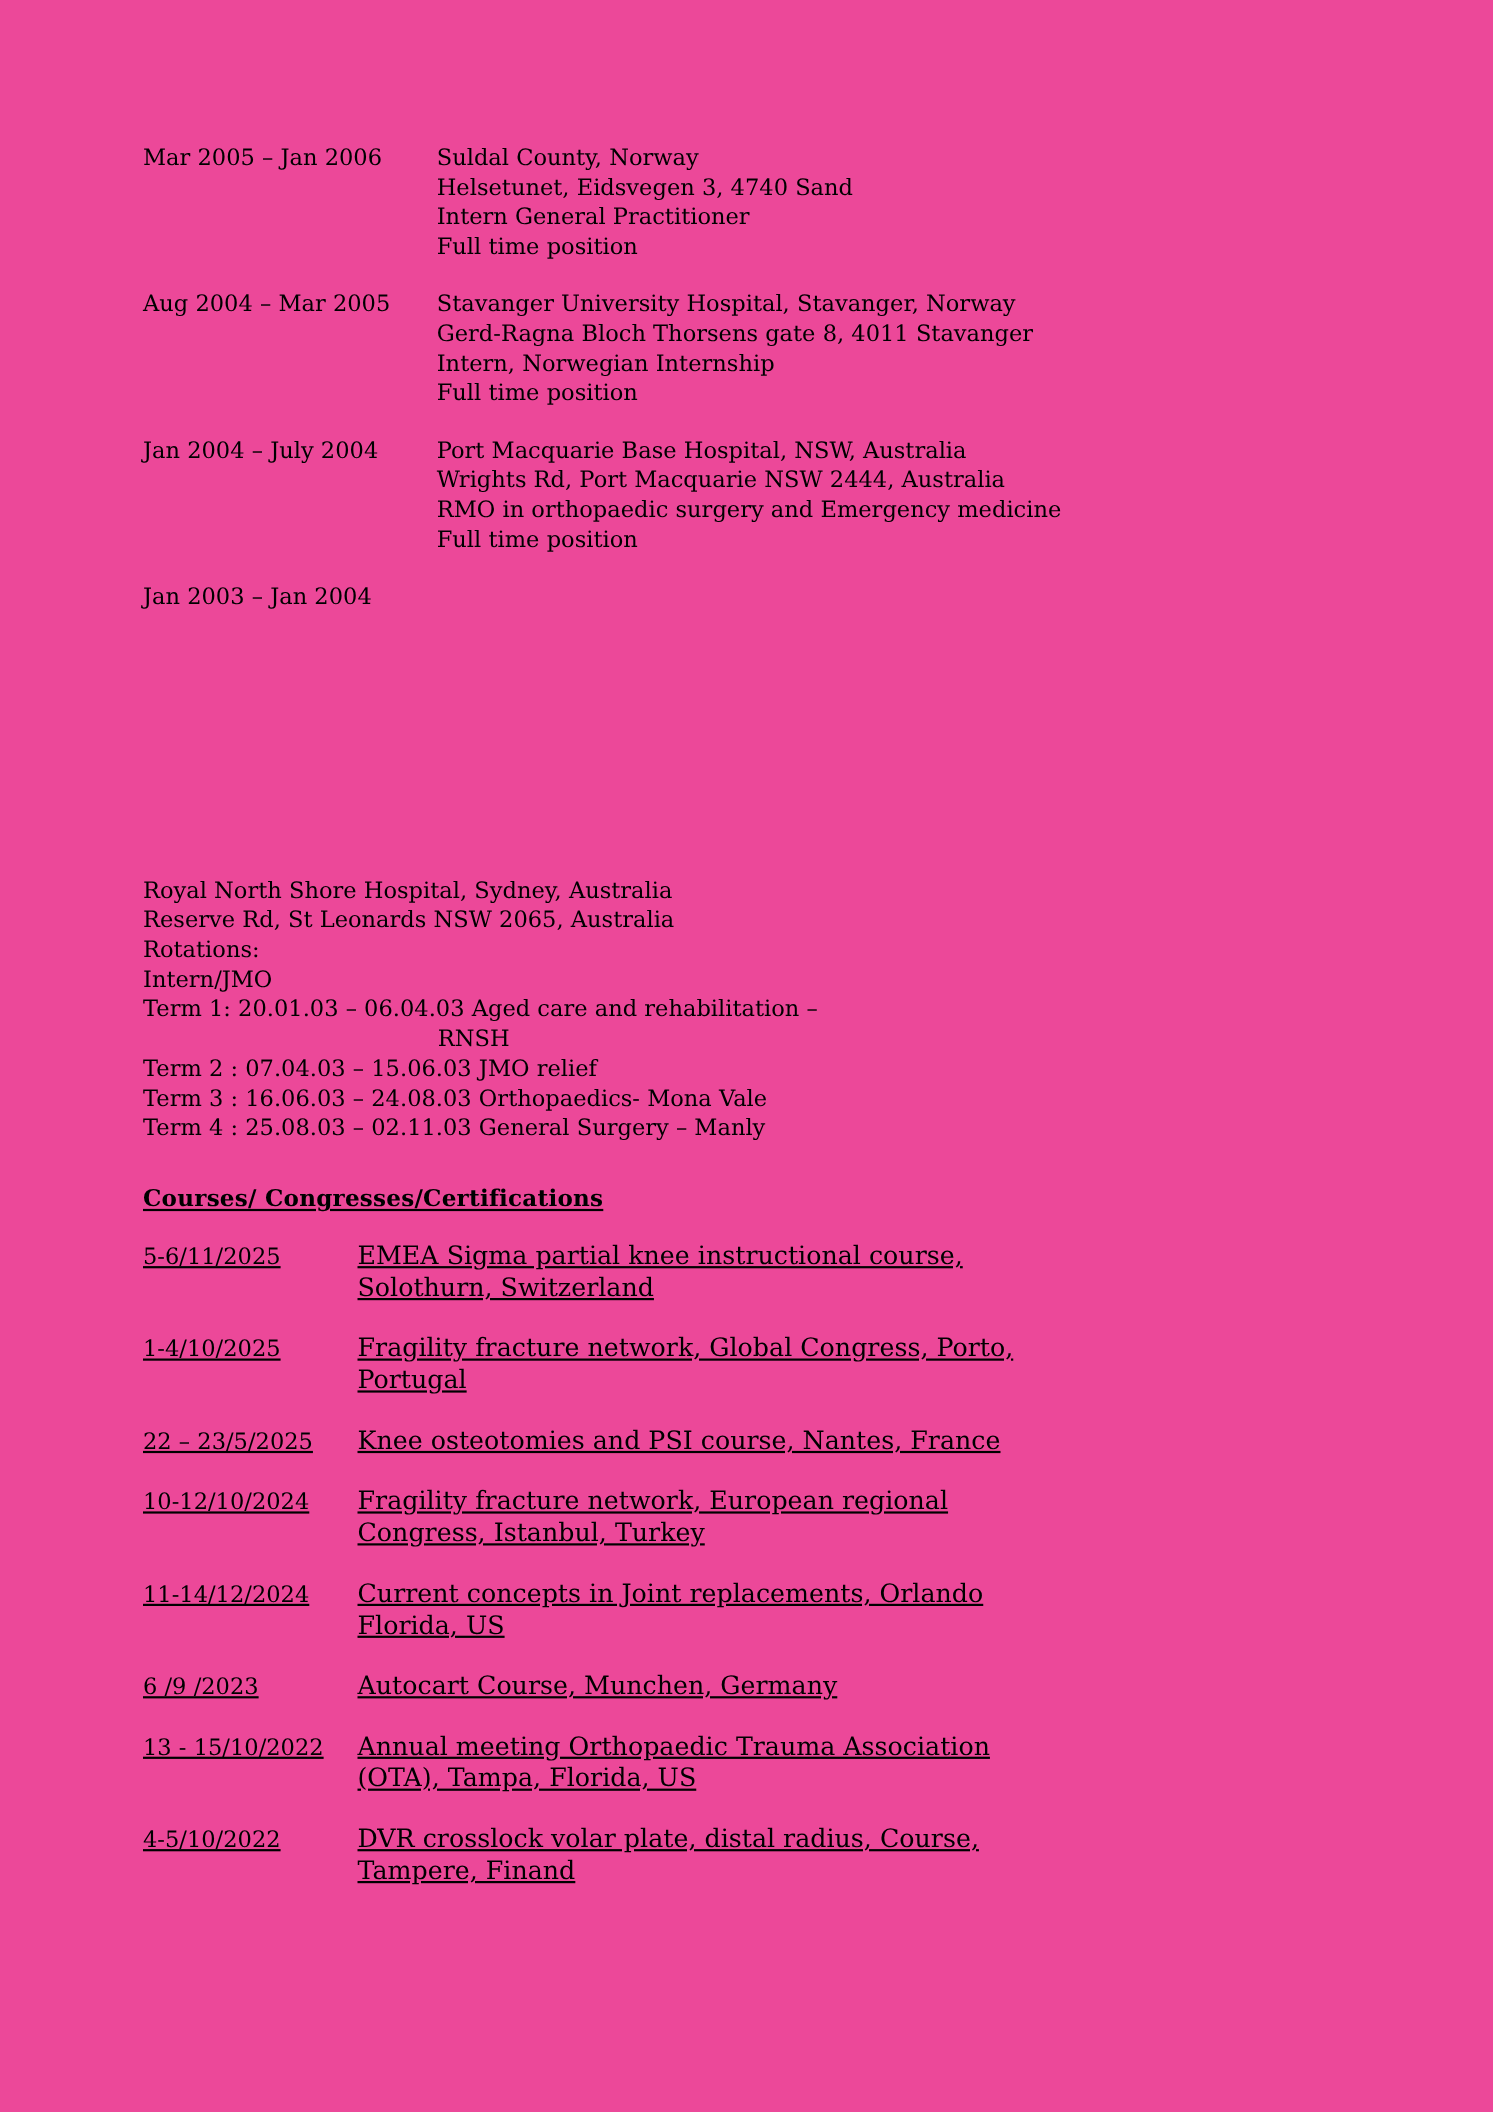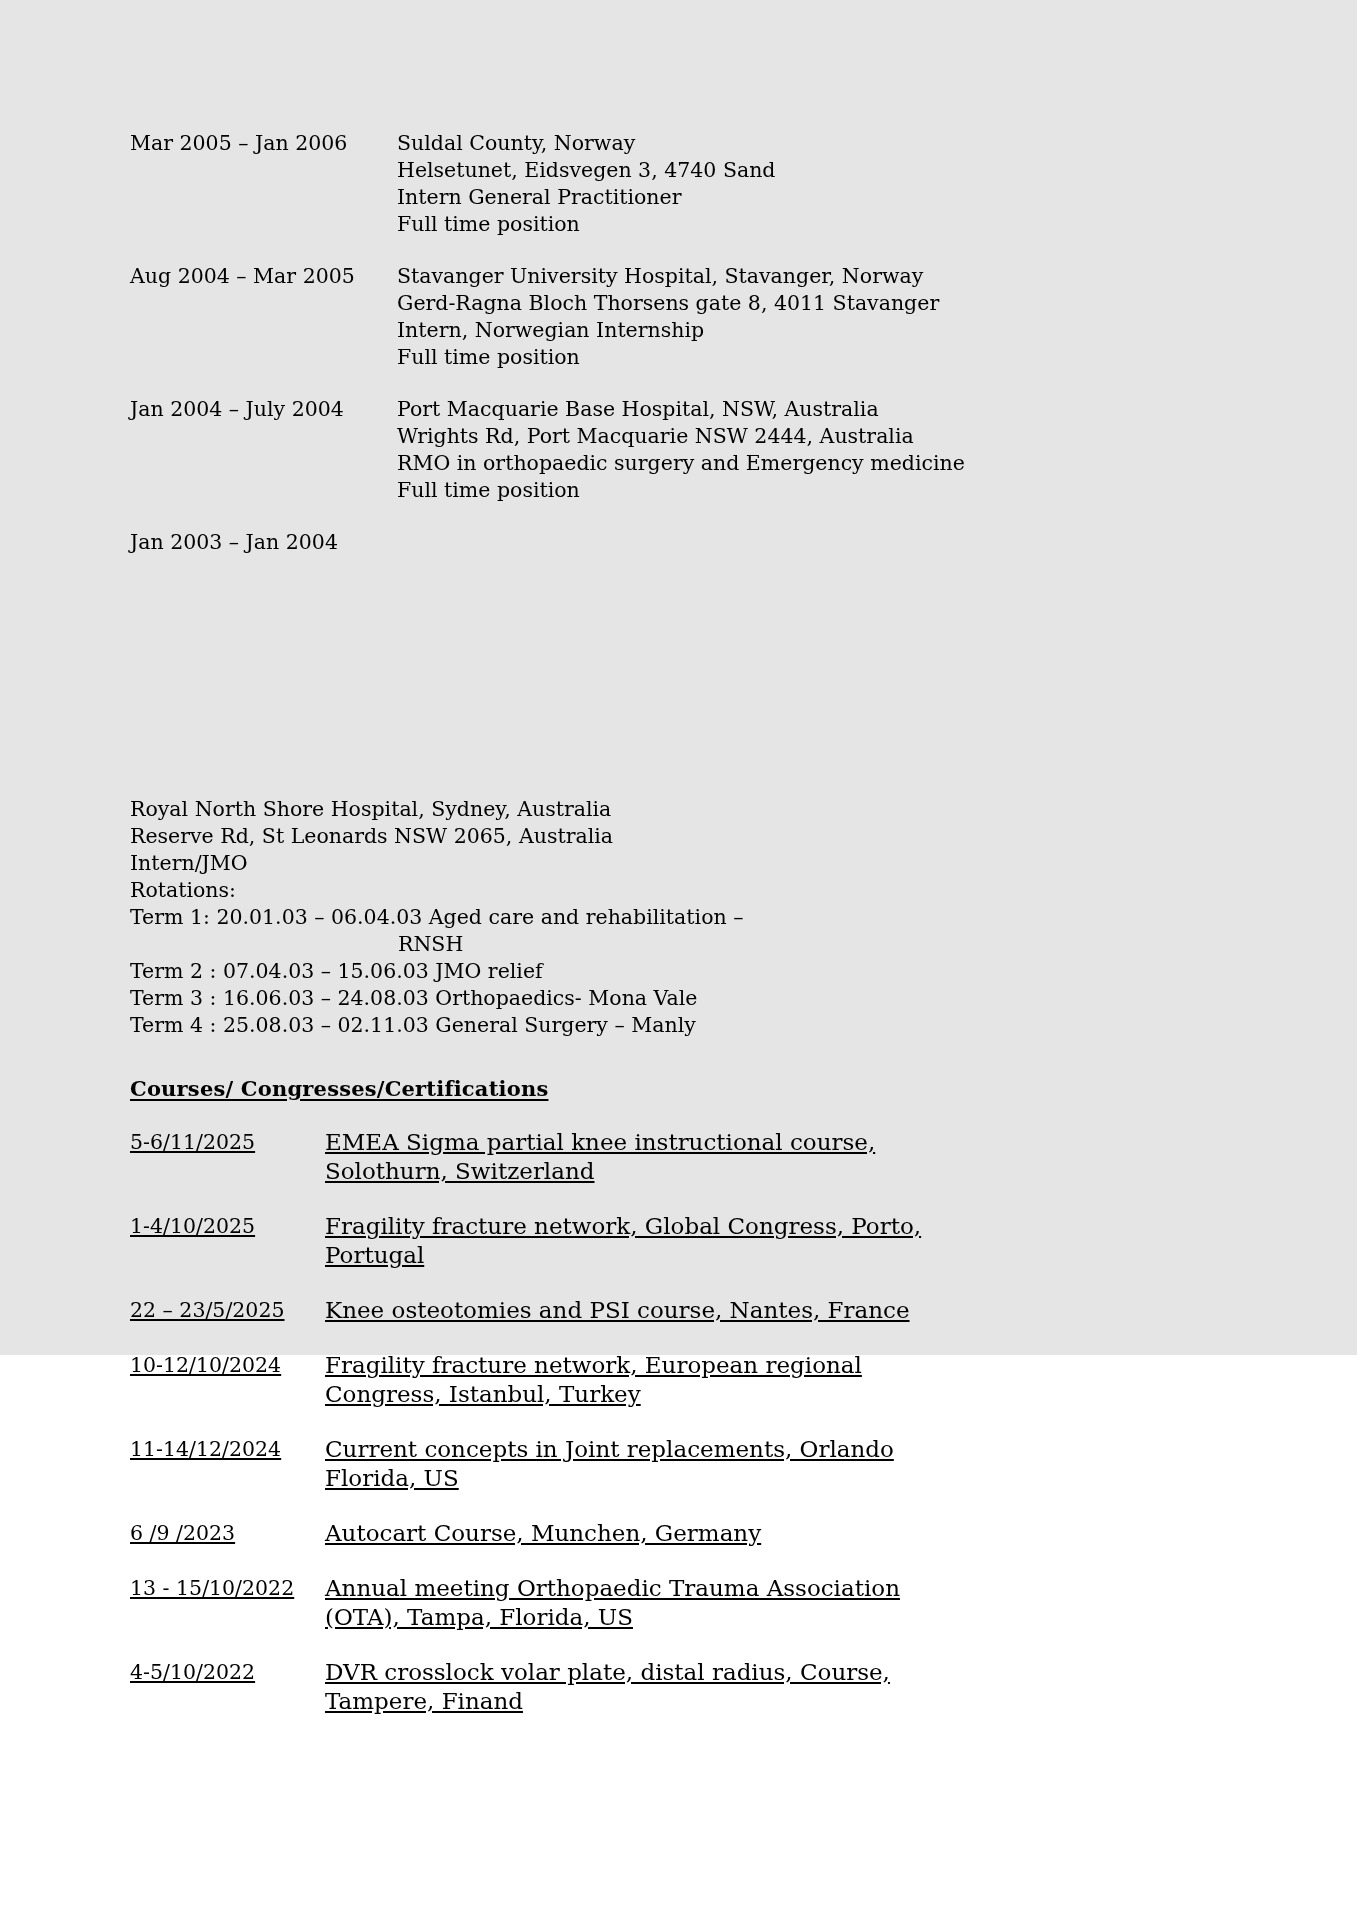--- a/index.html
+++ b/index.html
@@ -11,22 +11,22 @@
   body {
     width: 1357px;
     height: 1920px;
     font-family: "DejaVu Serif", "Liberation Serif", serif;
     color: #000000;
     -webkit-font-smoothing: antialiased;
   }
   .page {
     position: relative;
     width: 1357px;
-    height: 1355px;
-    background: #e5e5e5;
+    height: 1920px;
+    background: #ec4899;
     box-sizing: border-box;
     padding: 130px 130px 56px 130px;
   }
 
   
   .experience {
     margin: 0;
   }
   .exp-entry {
     display: flex;
@@ -128,22 +128,22 @@
         <div class="exp-line">RMO in orthopaedic surgery and Emergency medicine</div>
         <div class="exp-line">Full time position</div>
       </div>
     </div>
 
     <div class="exp-entry">
       <div class="exp-date">Jan 2003 – Jan 2004</div>
       <div class="exp-body">
         <div class="exp-line">Royal North Shore Hospital, Sydney, Australia</div>
         <div class="exp-line">Reserve Rd, St Leonards NSW 2065, Australia</div>
+        <div class="exp-line">Rotations:</div>
         <div class="exp-line">Intern/JMO</div>
-        <div class="exp-line">Rotations:</div>
         <div class="exp-line">Term 1:  20.01.03 – 06.04.03 Aged care and rehabilitation –</div>
         <div class="exp-line rnsh-indent">RNSH</div>
         <div class="exp-line">Term 2 : 07.04.03 – 15.06.03 JMO relief</div>
         <div class="exp-line">Term 3 : 16.06.03 – 24.08.03 Orthopaedics- Mona Vale</div>
         <div class="exp-line">Term 4 : 25.08.03 – 02.11.03 General Surgery – Manly</div>
       </div>
     </div>
 
   </div>
 

